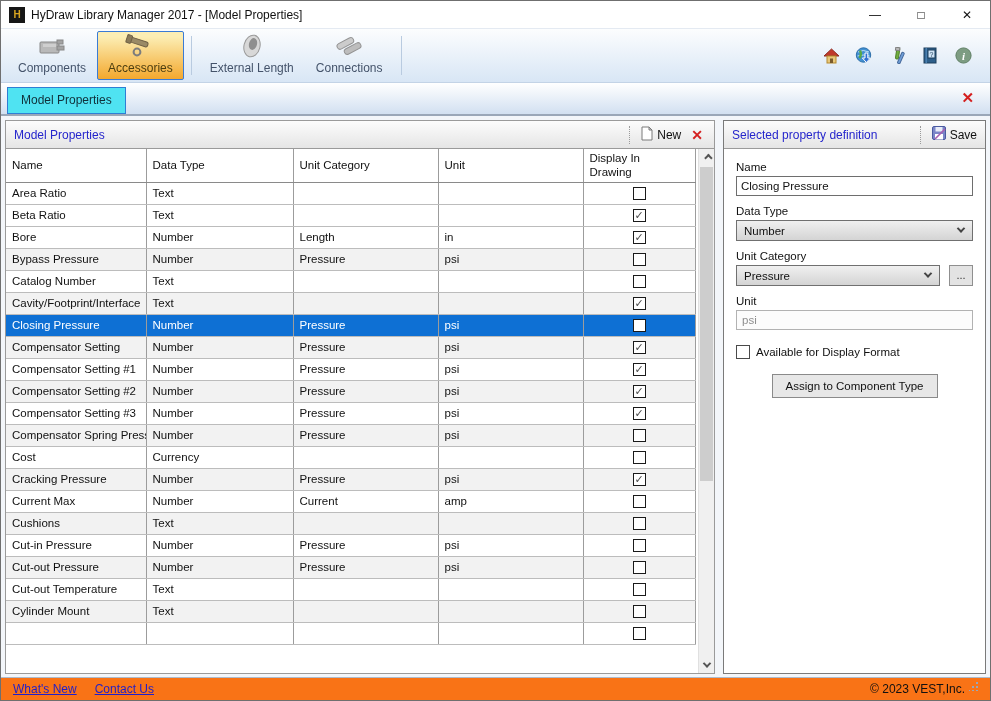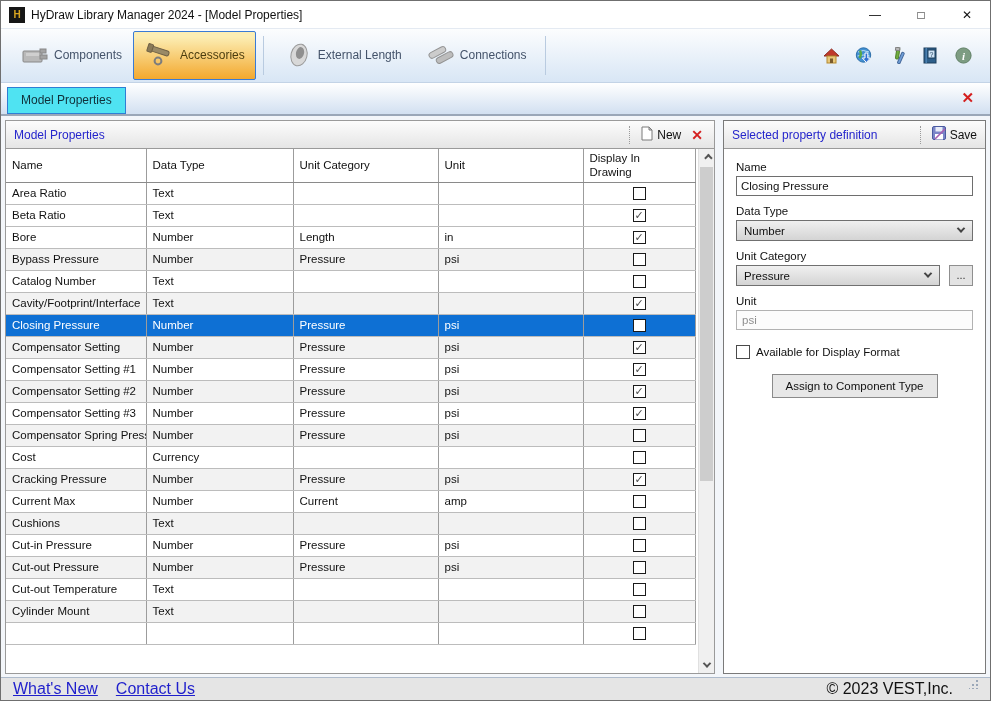--- a/index.html
+++ b/index.html
@@ -9,21 +9,21 @@
 
   
   .titlebar { height:28px; flex:0 0 28px; background:#fff; display:flex; align-items:center; padding-left:8px; border-bottom:1px solid #e4eaf2; }
   .app-icon { width:16px; height:16px; background:#161616; color:#d9a520; font-size:10px; font-weight:bold; display:flex; align-items:center; justify-content:center; margin-right:6px; }
   .title-text { font-size:12px; color:#111; }
   .win-controls { margin-left:auto; display:flex; height:100%; }
   .win-btn { width:46px; height:100%; display:flex; align-items:center; justify-content:center; font-size:12px; color:#111; cursor:default; }
 
   
   .toolbar { height:54px; flex:0 0 54px; background:linear-gradient(#fcfdfe,#d8e6f5); border-bottom:1px solid #c3d3e6; display:flex; align-items:stretch; padding:2px 6px; }
-  .tool-btn { display:flex; flex-direction:row; align-items:center; justify-content:flex-end; gap:2px; padding:3px 10px 4px; color:#44536a; font-size:12px; border:1px solid transparent; border-radius:2px; }
+  .tool-btn { display:flex; flex-direction:column; align-items:center; justify-content:flex-end; gap:2px; padding:3px 10px 4px; color:#44536a; font-size:12px; border:1px solid transparent; border-radius:2px; }
   .tool-btn .ticon { height:28px; display:flex; align-items:center; justify-content:center; }
   .tool-btn.selected { background:linear-gradient(#fceeb4 10%, #f3a82e); border:1px solid #3a7bd5; color:#4c3e10;text-align:right; }
   .tool-sep { width:1px; background:#b9cbe0; margin:5px 7px; }
   .toolbar-right { margin-left:auto; display:flex; align-items:center; gap:15px; padding-right:12px; }
   .mini-icon { width:18px; height:18px; display:flex; align-items:center; justify-content:center; }
 
   
   .tabstrip { height:33px; flex:0 0 33px; background:linear-gradient(#ffffff,#d2e0f1); border-bottom:2px solid #9aa7b8; display:flex; align-items:flex-end; padding:0 6px; position:relative; }
   .tab { background:#4fe3f2; border:1px solid #2e7ed4; padding:6px 13px 7px; font-size:12px; color:#10303a; line-height:1; }
   .tab-close { position:absolute; right:16px; top:7px; color:#d41f1f; font-weight:bold; font-size:15px; line-height:1; cursor:default; }
@@ -72,39 +72,39 @@
   .combo .chev { position:absolute; right:8px; top:6px; border-color:#444; }
   .uc-row { display:flex; gap:9px; align-items:center; }
   .uc-row .combo { flex:1; }
   .browse-btn { width:24px; height:21px; background:#e3e3e3; border:1px solid #8f8f8f; font-size:11px; color:#333; line-height:1; cursor:default; }
   .readonly-box { height:20px; border:1px solid #b2b2b2; background:#fcfcfc; color:#8e8e8e; display:flex; align-items:center; padding:0 5px; }
   .cb-row { margin-top:15px; display:flex; align-items:center; gap:6px; }
   .cbx2 { width:14px; height:14px; border:1px solid #4a4a4a; background:#fff; }
   .assign-btn { display:block; margin:15px auto 0; width:166px; height:24px; background:#e7e7e7; border:1px solid #8a8a8a; font-family:"Liberation Sans",sans-serif; font-size:11.5px; color:#111; cursor:default; }
 
   
-  .statusbar { height:23px; flex:0 0 23px; background:#e5e5e5; border-top:1px solid #aebbcc; display:flex; align-items:center; padding:0 12px; font-size:16px; }
+  .statusbar { height:23px; flex:0 0 23px; background:#f97316; border-top:1px solid #aebbcc; display:flex; align-items:center; padding:0 12px; font-size:12px; }
   .status-link { color:#1f1fcc; text-decoration:underline; margin-right:18px; cursor:default; }
-  .status-right { margin-left:auto; display:flex; align-items:flex-start; gap:16px; color:#111; }
+  .status-right { margin-left:auto; display:flex; align-items:flex-start; gap:4px; color:#111; }
   .grip { width:9px; height:9px; background:
     radial-gradient(circle at 8px 1px,#9aa7b8 1px,transparent 1.5px),
     radial-gradient(circle at 8px 5px,#9aa7b8 1px,transparent 1.5px),
     radial-gradient(circle at 4px 5px,#9aa7b8 1px,transparent 1.5px),
     radial-gradient(circle at 8px 9px,#9aa7b8 1px,transparent 1.5px),
     radial-gradient(circle at 4px 9px,#9aa7b8 1px,transparent 1.5px),
     radial-gradient(circle at 0px 9px,#9aa7b8 1px,transparent 1.5px); }
 </style>
 </head>
 <body>
 
 <div class="window">
 
   <div class="titlebar">
     <div class="app-icon">H</div>
-    <span class="title-text">HyDraw Library Manager 2024 - [Model Properties]</span>
+    <span class="title-text">HyDraw Library Manager 2017 - [Model Properties]</span>
     <div class="win-controls">
       <div class="win-btn">—</div>
       <div class="win-btn">□</div>
       <div class="win-btn">✕</div>
     </div>
   </div>
 
   <div class="toolbar">
     <div class="tool-btn">
       <span class="ticon">

